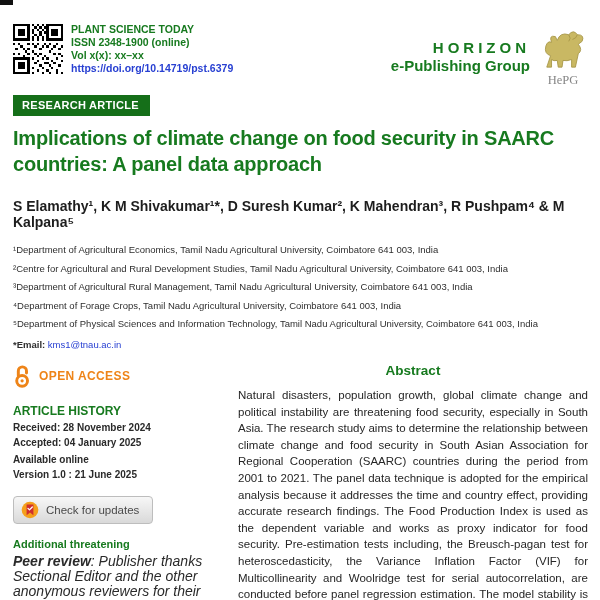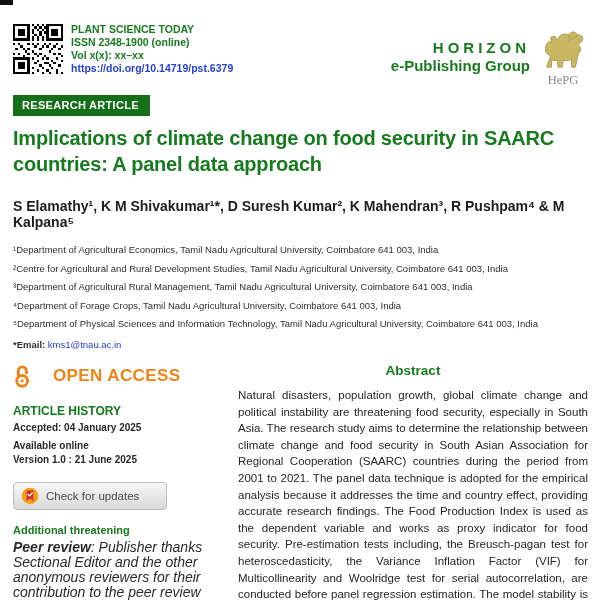--- a/index.html
+++ b/index.html
@@ -50,33 +50,33 @@
   .email-line { margin-top:10px; font-size:9.5px; font-weight:bold; color:#2e2e2e; }
   .email-link { color:var(--blue_link,#2840d2); text-decoration:none; font-weight:normal; cursor:pointer; }
 
   
   .columns { display:flex; margin-top:13px; }
   .col-left { width:201px; flex:none; }
   .col-right { flex:1; margin-left:24px; }
 
   .oa-row { display:flex; align-items:center; }
   .oa-row svg { flex:none; }
-  .oa-label { margin-left:21px; color:var(--orange,#ee8418); font-weight:bold; font-size:17px; letter-spacing:.4px; }
+  .oa-label { margin-left:7px; color:var(--orange,#ee8418); font-weight:bold; font-size:12px; letter-spacing:.4px; }
 
   .history { margin-top:16px; }
   .history-heading { color:var(--green,#177a1f); font-weight:bold; font-size:12px; margin-bottom:3px; }
   .history div.line { font-size:10px; font-weight:bold; color:#2a2a2a; line-height:14.5px; }
   .history .gap { height:3px; }
 
   .crossmark-btn {
     margin-top:14px;
     display:inline-flex; align-items:center;
     background:linear-gradient(#f7f7f7,#d9d9d9);
     border:1px solid #bdbdbd; border-radius:4px;
-    padding:4px 27px 4px 7px; cursor:pointer;justify-content:flex-end;
+    padding:4px 13px 4px 7px; cursor:pointer;justify-content:flex-end;
   }
   .crossmark-btn span { margin-left:7px; font-size:11.5px; color:#4a4a4a; font-family:"Liberation Sans",sans-serif; }
 
   .additional { margin-top:14px; }
   .additional-heading { color:var(--green,#177a1f); font-weight:bold; font-size:11px; }
   .additional p { font-size:14px; color:#2a2a2a; line-height:15px; margin-top:4px;font-style:italic; }
   .additional p.reprints { margin-top:13px; }
   .additional b { font-weight:bold; }
 
   .abstract-heading { color:var(--green,#177a1f); font-weight:bold; font-size:13.5px;text-align:center; }
@@ -164,20 +164,21 @@
         <svg width="19" height="25" viewBox="0 0 20 26">
           <path d="M5.6 13 V8.2 a4.3 4.3 0 0 1 8.6 0 V10.4" fill="none" stroke="#ee8418" stroke-width="3.1" stroke-linecap="round"></path>
           <circle cx="9.6" cy="18.6" r="5.7" fill="none" stroke="#ee8418" stroke-width="3.1"></circle>
           <circle cx="9.6" cy="18.6" r="1.7" fill="#ee8418"></circle>
         </svg>
         <span class="oa-label">OPEN ACCESS</span>
       </div>
 
       <div class="history">
         <div class="history-heading">ARTICLE HISTORY</div>
+        <div class="line">Received: 28 November 2024</div>
         <div class="line">Accepted: 04 January 2025</div>
         <div class="gap"></div>
         <div class="line">Available online</div>
         <div class="line">Version 1.0 : 21 June 2025</div>
       </div>
 
       <button class="crossmark-btn">
         <svg width="18" height="18" viewBox="0 0 18 18">
           <circle cx="9" cy="9" r="8.3" fill="#f5a01c"></circle>
           <path d="M5.6 3.6 h6.8 v10.6 l-3.4 -2.6 l-3.4 2.6 z" fill="#cf2f2f"></path>

